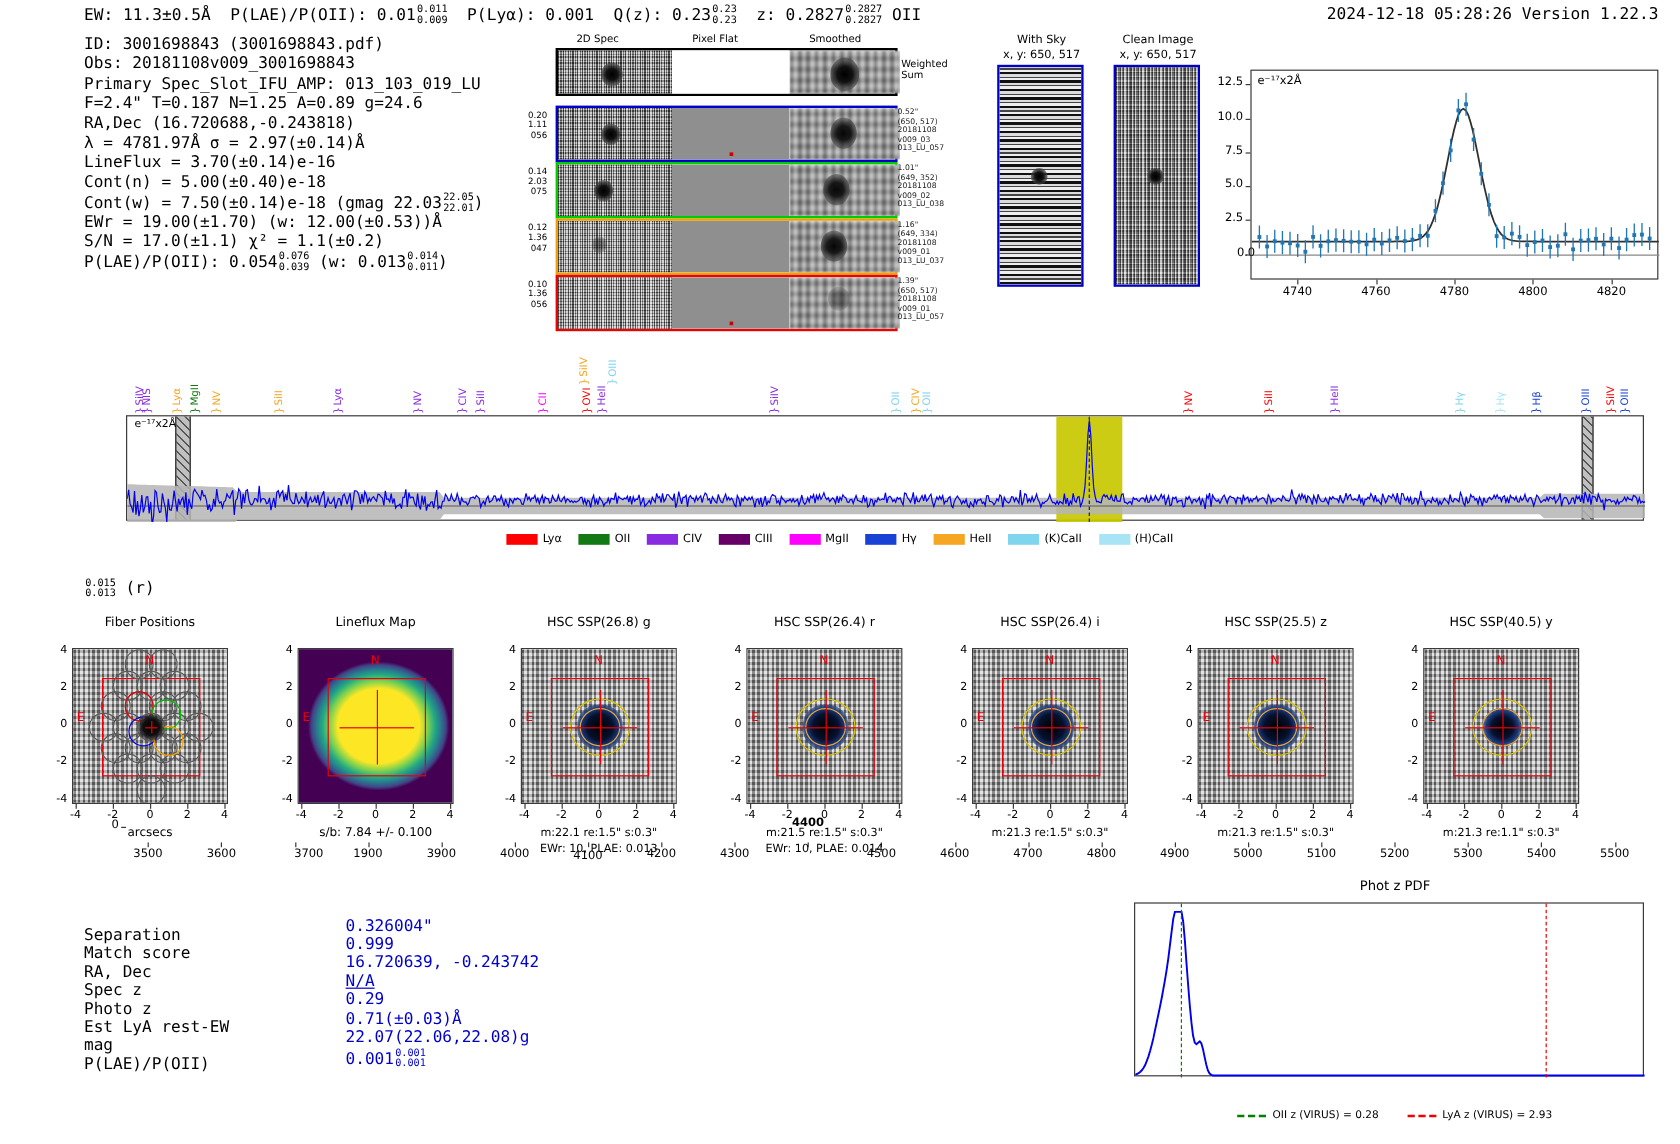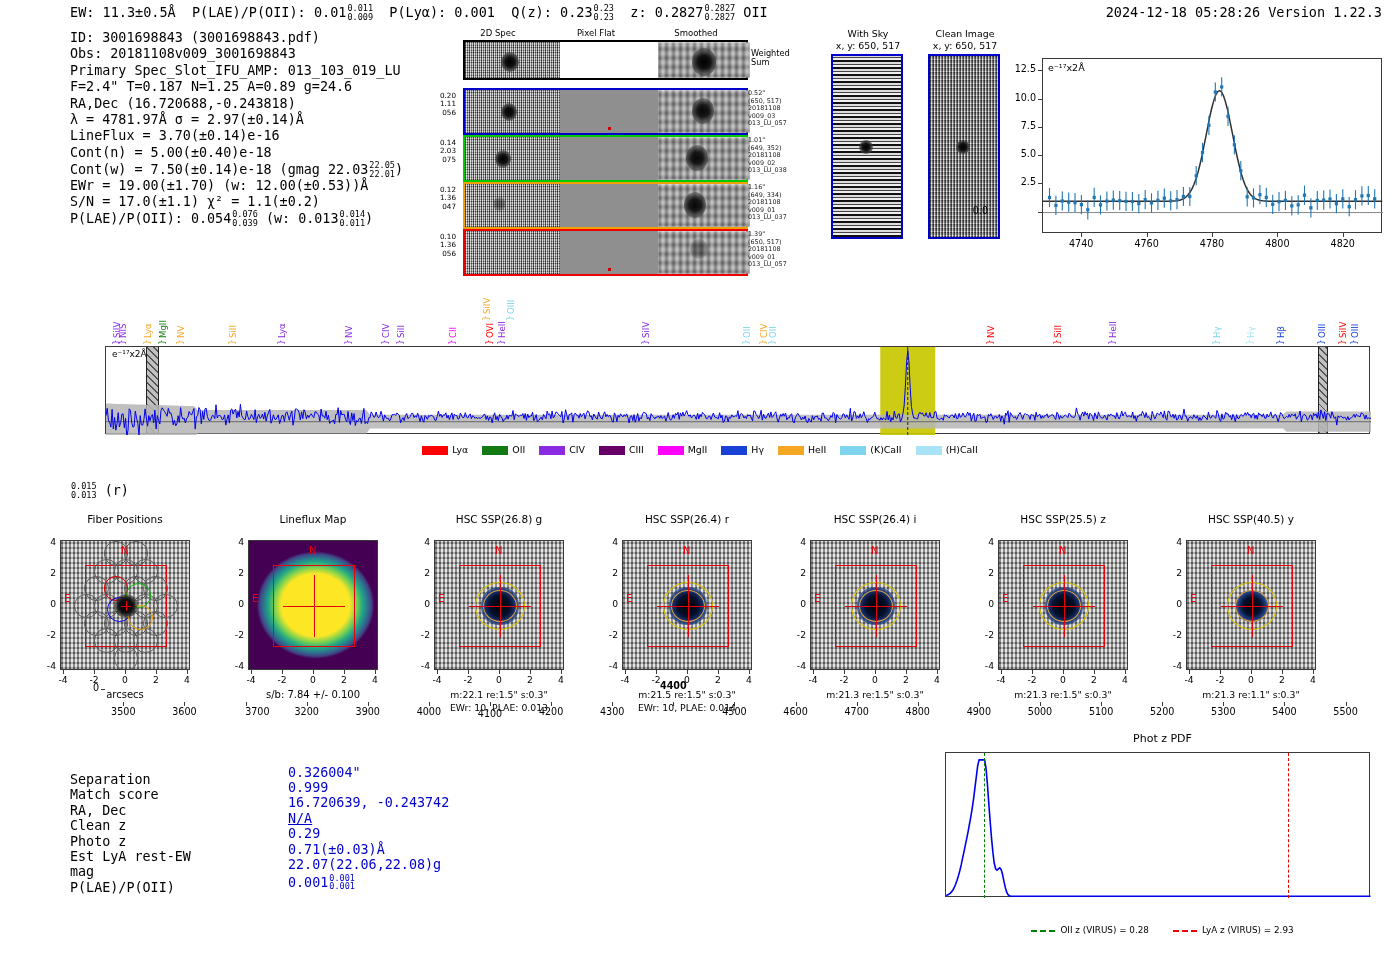--- a/index.html
+++ b/index.html
@@ -451,21 +451,21 @@
     <div class="ticklab" style="left: 1057.23px; top: 238px; width: 48px;">4740</div>
     <div class="tick" style="left: 1081.23px; top: 233px; width: 1px; height: 4px;"></div>
     <div class="ticklab" style="left: 1122.62px; top: 238px; width: 48px;">4760</div>
     <div class="tick" style="left: 1146.62px; top: 233px; width: 1px; height: 4px;"></div>
     <div class="ticklab" style="left: 1188px; top: 238px; width: 48px;">4780</div>
     <div class="tick" style="left: 1212px; top: 233px; width: 1px; height: 4px;"></div>
     <div class="ticklab" style="left: 1253.38px; top: 238px; width: 48px;">4800</div>
     <div class="tick" style="left: 1277.38px; top: 233px; width: 1px; height: 4px;"></div>
     <div class="ticklab" style="left: 1318.77px; top: 238px; width: 48px;">4820</div>
     <div class="tick" style="left: 1342.77px; top: 233px; width: 1px; height: 4px;"></div>
-    <div class="ticklab-y" style="left: 940px; top: 204.548px; width: 48px; text-align: right;">0.0</div>
+    <div class="ticklab-y" style="left: 998px; top: 204.548px; width: 48px; text-align: right;">0.0</div>
     <div class="tick" style="left: 1038px; top: 211.548px; width: 4px; height: 1px;"></div>
     <div class="ticklab-y" style="left: 998px; top: 176.323px; width: 38px;">2.5</div>
     <div class="tick" style="left: 1038px; top: 183.323px; width: 4px; height: 1px;"></div>
     <div class="ticklab-y" style="left: 998px; top: 148.097px; width: 38px;">5.0</div>
     <div class="tick" style="left: 1038px; top: 155.097px; width: 4px; height: 1px;"></div>
     <div class="ticklab-y" style="left: 998px; top: 119.871px; width: 38px;">7.5</div>
     <div class="tick" style="left: 1038px; top: 126.871px; width: 4px; height: 1px;"></div>
     <div class="ticklab-y" style="left: 998px; top: 91.6452px; width: 38px;">10.0</div>
     <div class="tick" style="left: 1038px; top: 98.6452px; width: 4px; height: 1px;"></div>
     <div class="ticklab-y" style="left: 998px; top: 63.4194px; width: 38px;">12.5</div>
@@ -543,21 +543,21 @@
       </svg>
     <div style="position:absolute; left:6px; top:2px; font-family:'DejaVu Sans',sans-serif; font-size:9px;">e⁻¹⁷x2Å</div>
   </div>
   <div id="fullspec-ticks">
       <div class="ticklab" style="left: 99.3333px; top: 438px; width: 48px;">3500</div>
       <div class="tick" style="left: 123.333px; top: 434px; width: 1px; height: 4px;"></div>
       <div class="ticklab" style="left: 160.444px; top: 438px; width: 48px;">3600</div>
       <div class="tick" style="left: 184.444px; top: 434px; width: 1px; height: 4px;"></div>
       <div class="ticklab" style="left: 221.556px; top: 438px; width: 48px; text-align: right;">3700</div>
       <div class="tick" style="left: 245.556px; top: 434px; width: 1px; height: 4px;"></div>
-      <div class="ticklab" style="left: 282.667px; top: 438px; width: 48px;">3200</div>
+      <div class="ticklab" style="left: 282.667px; top: 438px; width: 48px;">1900</div>
       <div class="tick" style="left: 306.667px; top: 434px; width: 1px; height: 4px;"></div>
       <div class="ticklab" style="left: 343.778px; top: 438px; width: 48px;">3900</div>
       <div class="tick" style="left: 367.778px; top: 434px; width: 1px; height: 4px;"></div>
       <div class="ticklab" style="left: 404.889px; top: 438px; width: 48px;">4000</div>
       <div class="tick" style="left: 428.889px; top: 434px; width: 1px; height: 4px;"></div>
       <div class="ticklab" style="left: 466px; top: 440px; width: 48px;">4100</div>
       <div class="tick" style="left: 490px; top: 434px; width: 1px; height: 4px;"></div>
       <div class="ticklab" style="left: 527.111px; top: 438px; width: 48px;">4200</div>
       <div class="tick" style="left: 551.111px; top: 434px; width: 1px; height: 4px;"></div>
       <div class="ticklab" style="left: 588.222px; top: 438px; width: 48px;">4300</div>
@@ -833,21 +833,21 @@
     </div>
   </div>
 
 <div id="btable" class="mono" style="height: 133.2px;">
     <div class="k" style="position: absolute; left: 0px; top: 0px;">Separation</div>
     <div class="v" style="position: absolute; left: 218px; top: -7.5px;">0.326004"</div>
     <div class="k" style="position: absolute; left: 0px; top: 15.4px;">Match score</div>
     <div class="v" style="position: absolute; left: 218px; top: 7.9px;">0.999</div>
     <div class="k" style="position: absolute; left: 0px; top: 30.8px;">RA, Dec</div>
     <div class="v" style="position: absolute; left: 218px; top: 23.3px;">16.720639, -0.243742</div>
-    <div class="k" style="position: absolute; left: 0px; top: 46.2px;">Clean z</div>
+    <div class="k" style="position: absolute; left: 0px; top: 46.2px;">Spec z</div>
     <div class="v" style="position: absolute; left: 218px; top: 38.7px; text-decoration: underline;">N/A</div>
     <div class="k" style="position: absolute; left: 0px; top: 61.6px;">Photo z</div>
     <div class="v" style="position: absolute; left: 218px; top: 54.1px;">0.29</div>
     <div class="k" style="position: absolute; left: 0px; top: 77px;">Est LyA rest-EW</div>
     <div class="v" style="position: absolute; left: 218px; top: 69.5px;">0.71(±0.03)Å</div>
     <div class="k" style="position: absolute; left: 0px; top: 92.4px;">mag</div>
     <div class="v" style="position: absolute; left: 218px; top: 84.9px;">22.07(22.06,22.08)g</div>
     <div class="k" style="position: absolute; left: 0px; top: 107.8px;">P(LAE)/P(OII)</div>
     <div class="v" style="position: absolute; left: 218px; top: 101.8px;"><span>0.001</span><span class="frac"><span>0.001</span><span>0.001</span></span></div>
   </div>

